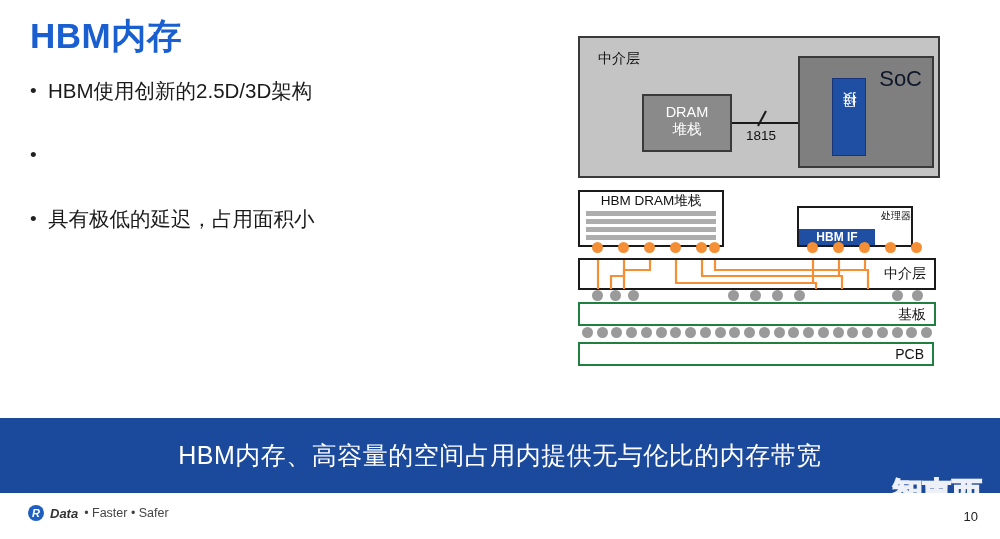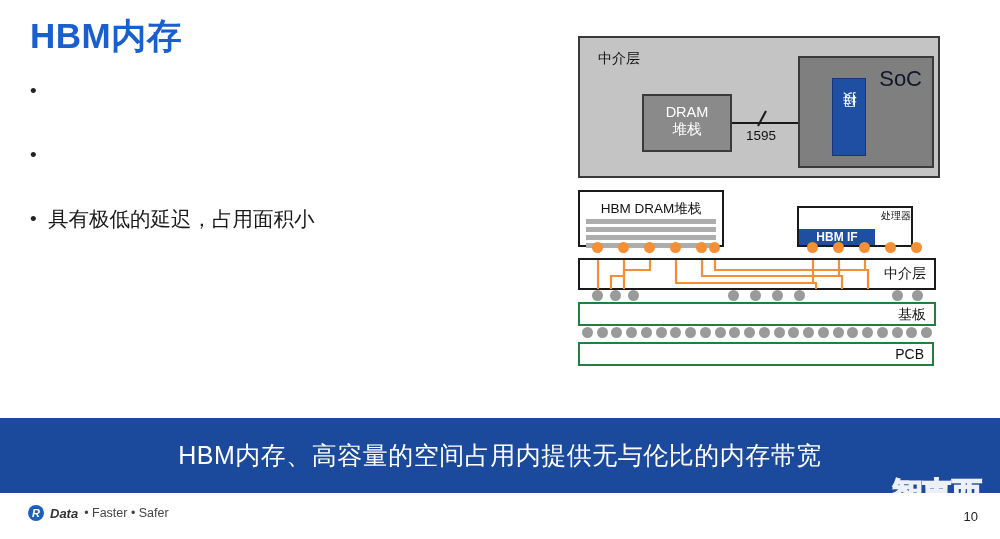--- a/index.html
+++ b/index.html
@@ -71,21 +71,21 @@
   }
 
   
   .xsec{position:absolute;left:0;top:154px;width:370px;height:212px;}
 
   .hbm-stack{
     position:absolute;left:6px;top:0;width:146px;height:57px;
     background:#fff;border:2px solid #1a1a1a;box-sizing:border-box;
   }
   .hbm-stack .cap{
-    font-size:13.5px;color:#111;text-align:center;line-height:15px;padding-top:9px;
+    font-size:13.5px;color:#111;text-align:center;line-height:15px;padding-top:1px;
   }
   .hbm-stack .layer{
     height:5px;background:#adadad;margin:3px 6px 0 6px;
   }
 
   .proc{
     position:absolute;left:225px;top:16px;width:116px;height:41px;
     background:#fff;border:2px solid #1a1a1a;box-sizing:border-box;
   }
   .proc .ptxt{font-size:10px;text-align:right;color:#111;line-height:16px;}
@@ -178,20 +178,21 @@
 </head>
 <body>
 
 <div class="slide">
 
   <div class="title">HBM内存</div>
 
   <div class="bullets">
     <div class="bullet">
       <span class="dot">•</span>
+      <span class="btxt">HBM使用创新的2.5D/3D架构</span>
     </div>
     <div class="bullet">
       <span class="dot">•</span>
     </div>
     <div class="bullet">
       <span class="dot">•</span>
       <span class="btxt">具有极低的延迟，占用面积小</span>
     </div>
   </div>
 
@@ -200,21 +201,21 @@
     <div class="interposer-box">
       <div class="interposer-label">中介层</div>
 
       <div class="dram-box">
         <div>DRAM</div>
         <div>堆栈</div>
       </div>
 
       <div class="link-line"></div>
       <div class="link-slash"></div>
-      <div class="link-num">1595</div>
+      <div class="link-num">1815</div>
 
       <div class="soc-box">
         <div class="soc-label">SoC</div>
         <div class="if-vert">
           <span>接口</span>
         </div>
       </div>
     </div>
 
     <div class="xsec">

